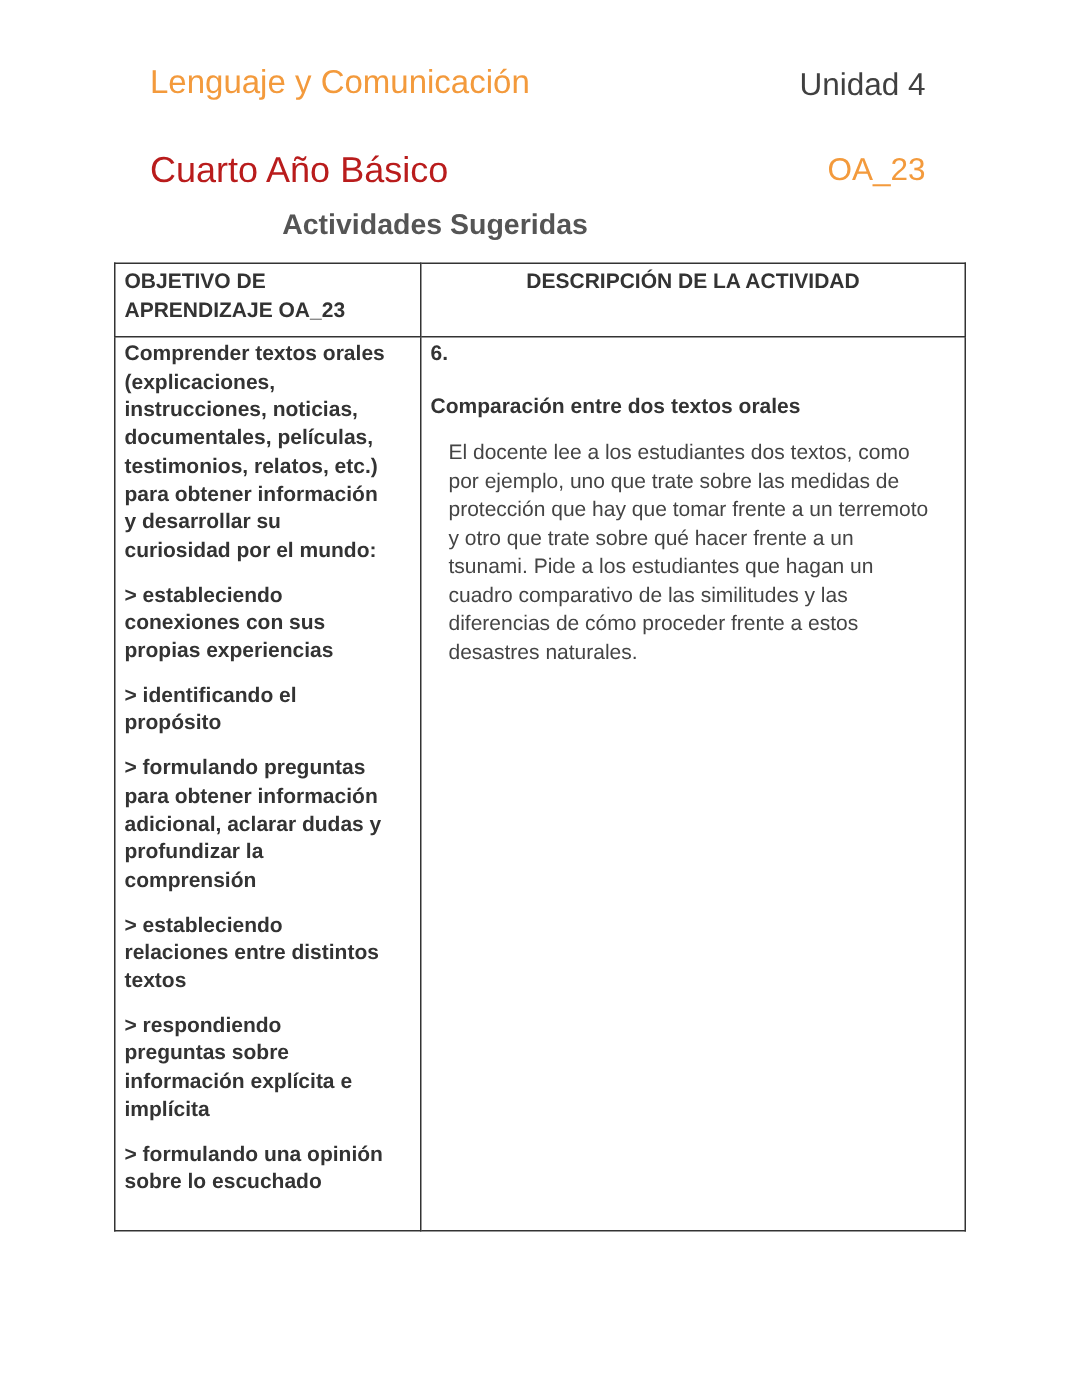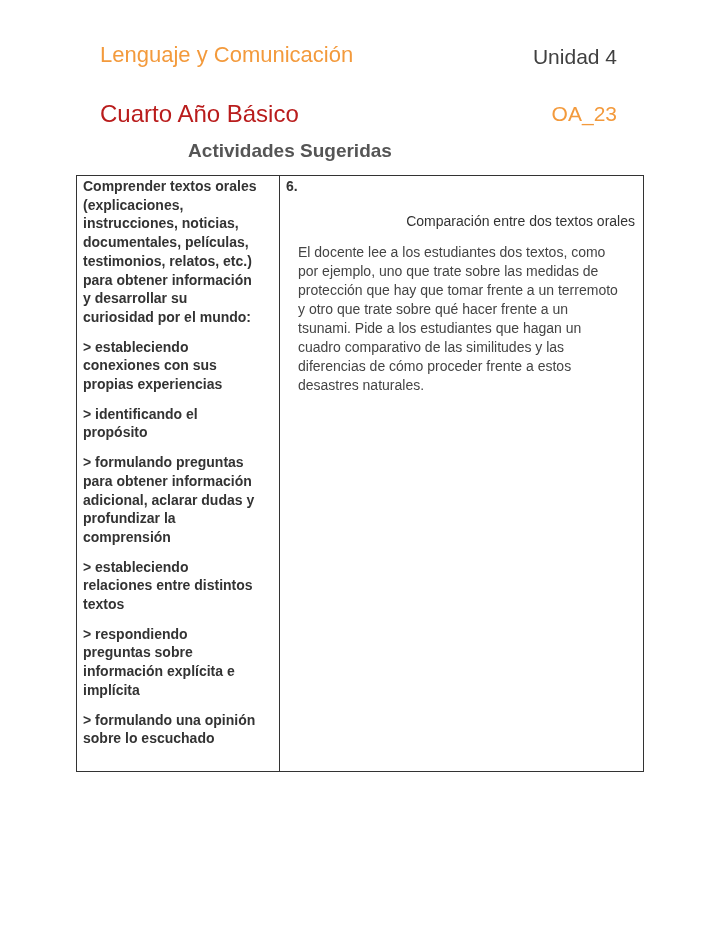--- a/index.html
+++ b/index.html
@@ -17,35 +17,39 @@
     .col-left { width: 191px; }
     .th-left { text-align: left; font-size: 14px; font-weight: bold; color: #333;
                padding: 2px 6px 0 6px !important; height: 46px; line-height: 19px; }
     .th-right { text-align: center; font-size: 14px; font-weight: bold; color: #333;
                 padding: 2px 6px 0 6px !important; line-height: 19px; }
     .td-left { padding: 1px 5px 0 6px !important; height: 594px; font-size: 14px; font-weight: bold;
                color: #333; line-height: 18.7px; }
     .td-left p { margin: 0 16px 11px 0; }
     .td-right { padding: 1px 8px 0 6px !important; font-size: 14px; color: #333; line-height: 19px; }
     .act-num { font-weight: bold; margin: 0 0 11px 0; }
-    .act-name { font-weight: normal; margin: 16px 0 11px 0; text-align: right; }
+    .act-name { font-weight: bold; margin: 16px 0 11px 0; }
     .act-desc { margin: 12px; color: #444; }
   </style>
 </head>
 <body>
 
 <div class="hdr hdr-title">Lenguaje y Comunicación</div>
 <div class="hdr hdr-sub">Cuarto Año Básico</div>
 <div class="hdr hdr-unit">Unidad 4</div>
 <div class="hdr hdr-oa">OA_23</div>
 
 <div class="section-title">Actividades Sugeridas</div>
 
 <table class="act">
   <tbody>
+      <tr>
+    <th class="th-left col-left">OBJETIVO DE APRENDIZAJE OA_23</th>
+    <th class="th-right">DESCRIPCIÓN DE LA ACTIVIDAD</th>
+  </tr>
   <tr>
     <td class="td-left col-left">
       <p>Comprender textos orales (explicaciones, instrucciones, noticias, documentales, películas, testimonios, relatos, etc.) para obtener información y desarrollar su curiosidad por el mundo:</p>
       <p>&gt; estableciendo conexiones con sus propias experiencias</p>
       <p>&gt; identificando el propósito</p>
       <p>&gt; formulando preguntas para obtener información adicional, aclarar dudas y profundizar la comprensión</p>
       <p>&gt; estableciendo relaciones entre distintos textos</p>
       <p>&gt; respondiendo preguntas sobre información explícita e implícita</p>
       <p>&gt; formulando una opinión sobre lo escuchado</p>
     </td>

